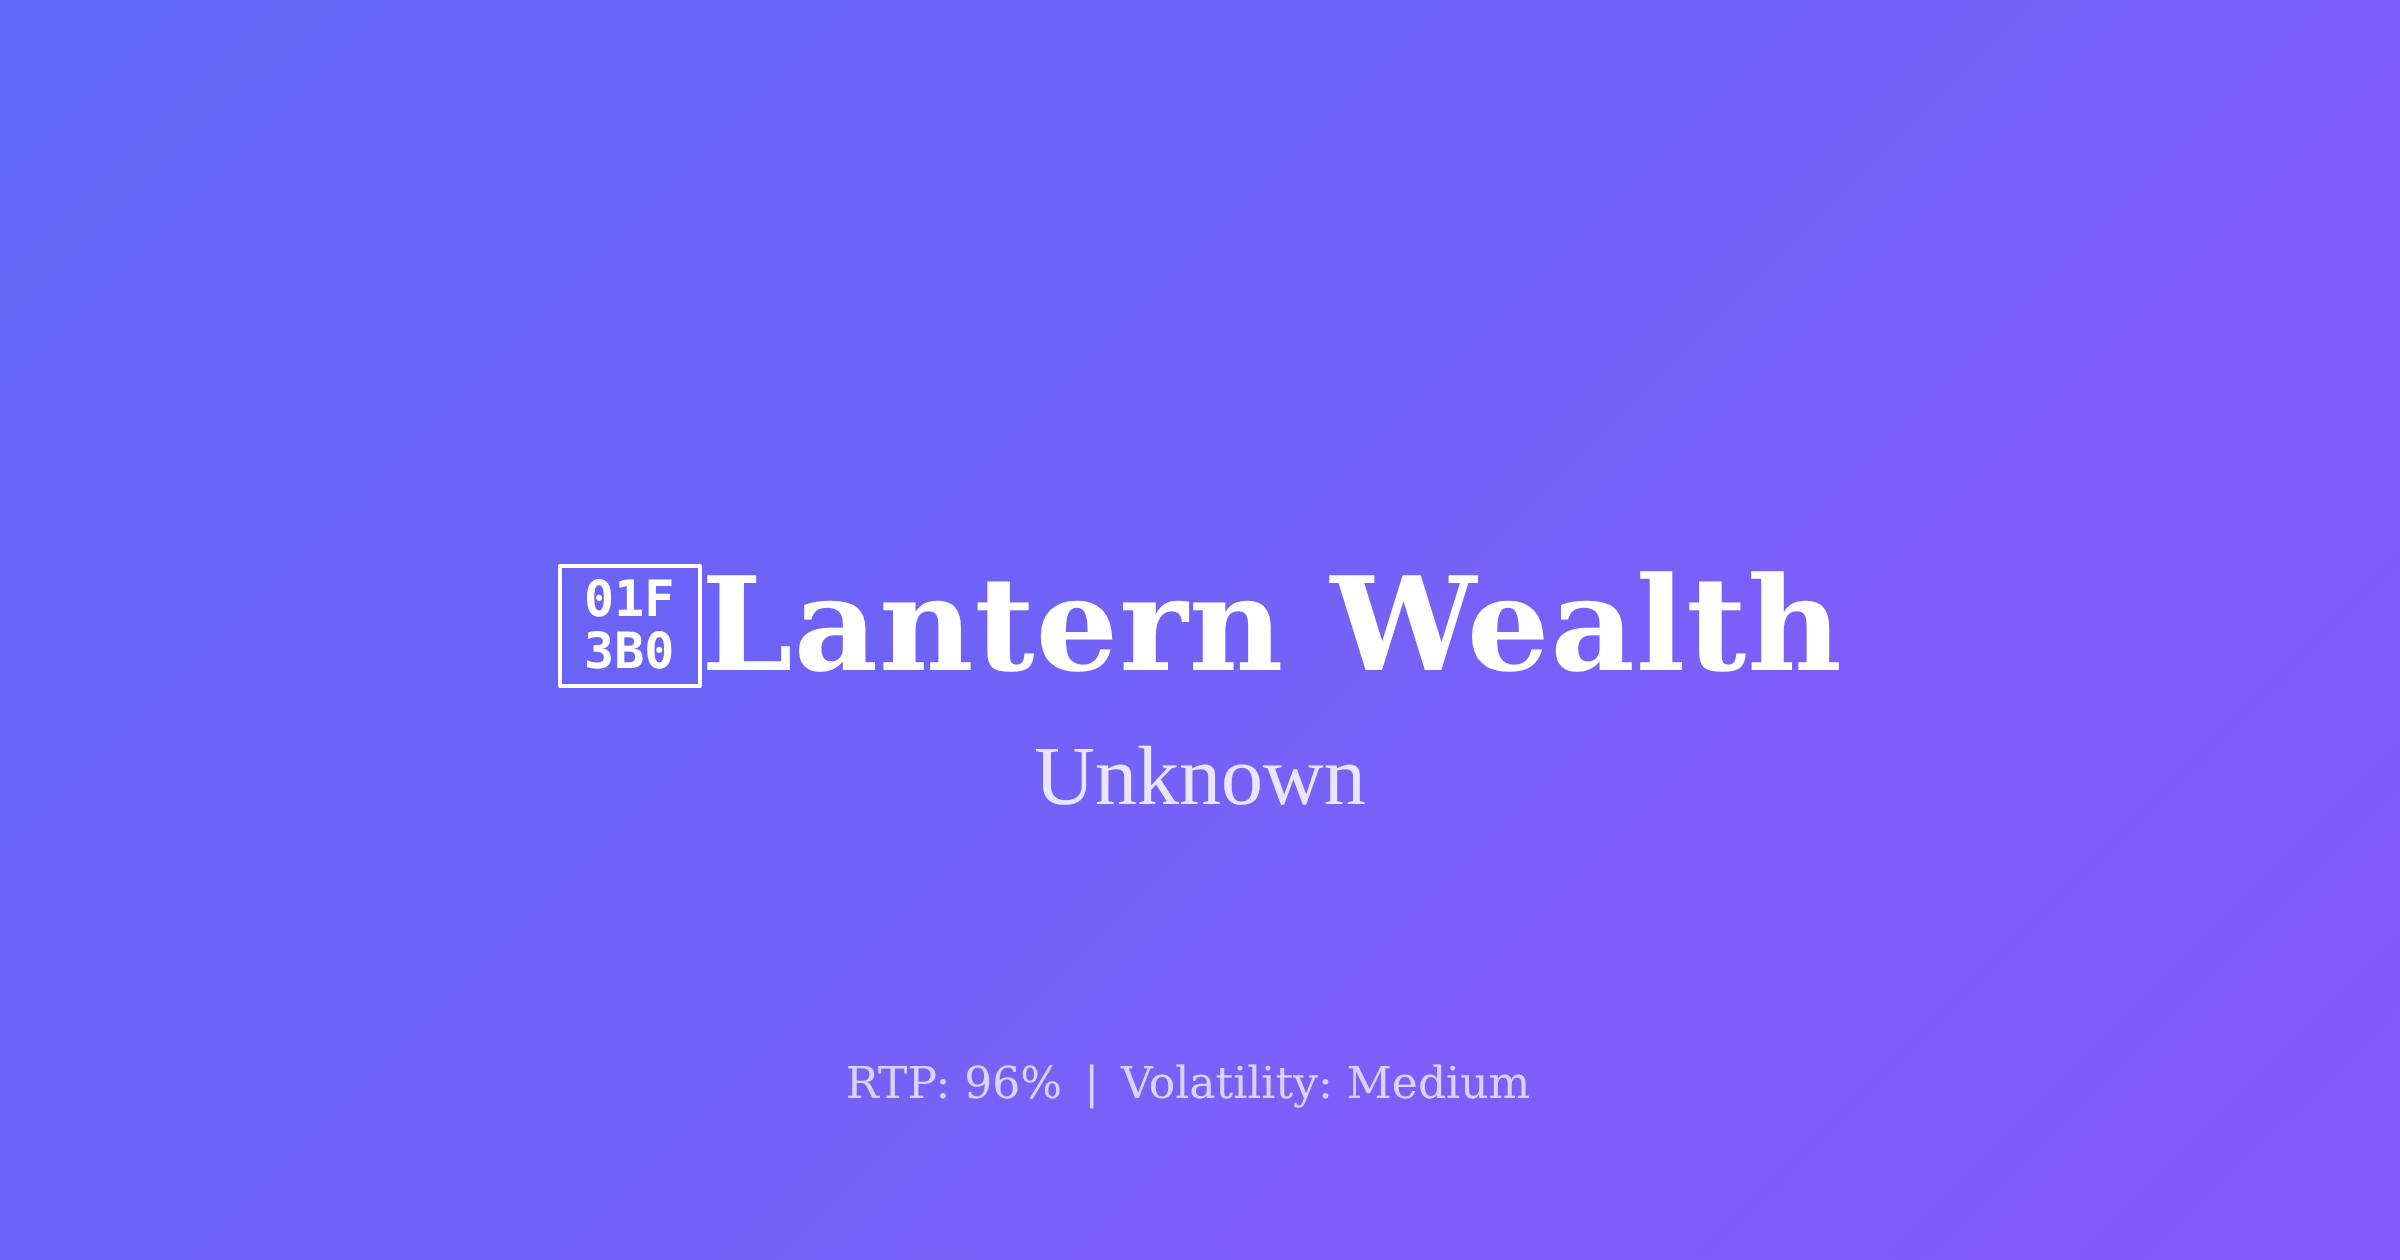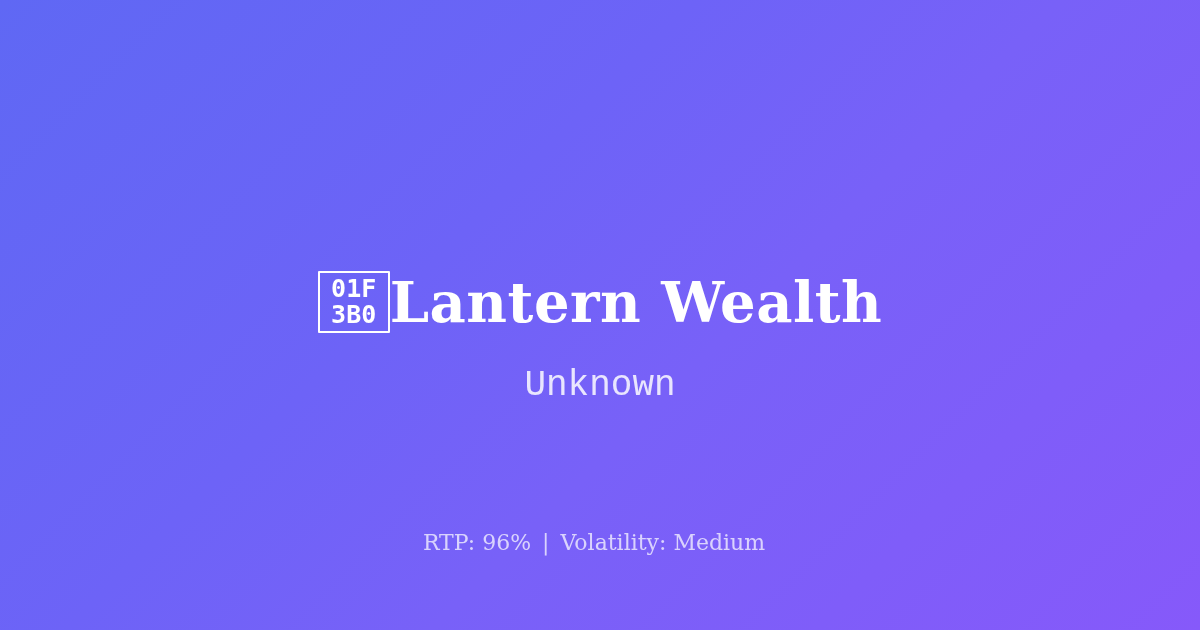--- a/index.html
+++ b/index.html
@@ -58,37 +58,37 @@
     font-size: 25px;
     font-weight: 700;
     line-height: 26px;
     letter-spacing: 0px;
     color: #ffffff;
     white-space: pre;
   }
 
   .game-title {
     font-family: "DejaVu Serif", "Liberation Serif", serif;
-    font-size: 56px;
+    font-size: 65px;
     font-weight: 700;
     color: #ffffff;
     letter-spacing: 0.5px;
     white-space: nowrap;
     line-height: 1.02;
   }
 
   
   .game-subtitle {
     position: absolute;
     top: 364px;
     left: 0;
     right: 0;
     text-align: center;
-    font-family: Liberation Mono, monospace;
-    font-size: 36px;
+    font-family: Liberation Serif, serif;
+    font-size: 42px;
     font-weight: 400;
     color: rgba(255, 255, 255, 0.84);
     line-height: 1.2;
     white-space: nowrap;
   }
 
   
   .game-meta {
     position: absolute;
     top: 529px;

